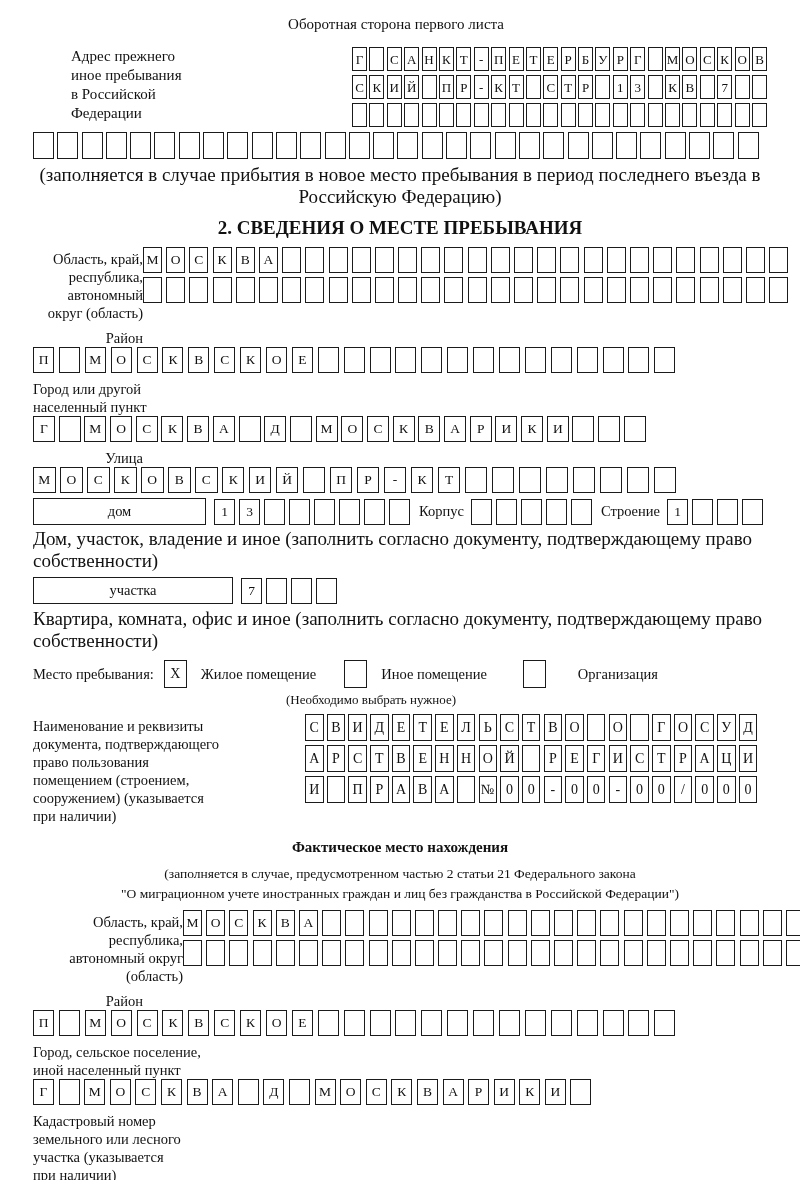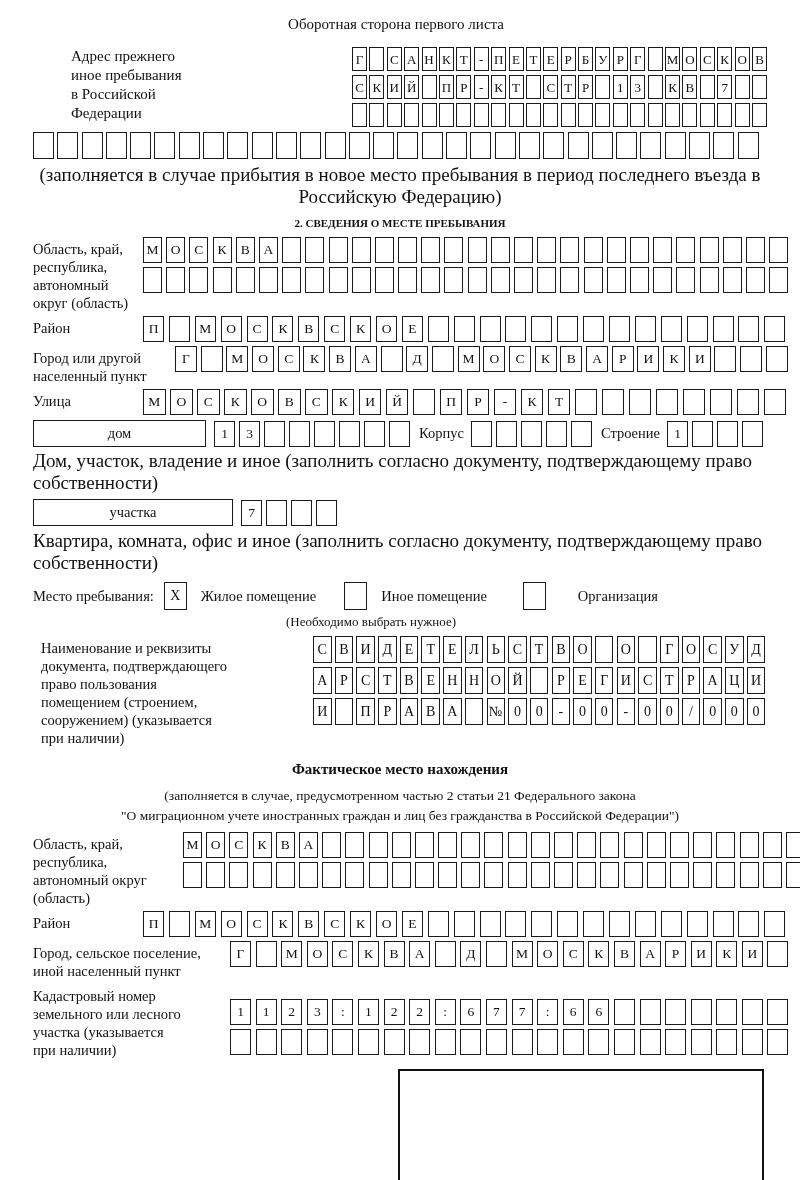--- a/index.html
+++ b/index.html
@@ -29,29 +29,29 @@
   .cr-doc{--cw:18.5px;--ch:27px;--cg:3.2px;--cb:1.9px;--cf:14px;}
   .cr-f22{--cw:21px;--ch:26px;--cg:4.6px;}
   .cr-house{--cw:21px;--ch:26px;--cg:4px;}
   .cr-gaprows > .cellrow{margin-bottom:4px;}
 
   .addr-block{display:flex;margin-top:14px;}
   .addr-label{flex:none;width:319px;padding-left:38px;box-sizing:border-box;
     font-size:15px;line-height:19px;white-space:pre-line;}
   .fullrow{margin-top:1px;}
   .note{font-size:19px;text-align:center;margin-top:5px;}
-  .sec-title{font-size:11px;font-weight:bold;text-align:center;margin:9px 0 8px 0;}
+  .sec-title{font-size:19px;font-weight:bold;text-align:center;margin:9px 0 8px 0;}
 
   .frow{display:flex;align-items:flex-start;}
   .flabel{flex:none;font-size:14.5px;line-height:18px;white-space:pre-line;padding-top:3px;}
-  .w110{width:110px;}
+  .w110{width:110px;text-align:right;}
   .w142{width:142px;}
   .w197{width:197px;}
-  .w272{width:272px;margin-left:8px;}
-  .mt4{margin-top:4px;}
+  .w272{width:272px;}
+  .mt4{margin-top:4px;flex-direction:column;}
 
   .house-row{display:flex;align-items:center;margin-top:5px;}
   .wide-box{box-sizing:border-box;border:1.6px solid #1b1b1b;height:27px;
     display:flex;align-items:center;justify-content:center;font-size:14.5px;}
   .box-dom{width:176px;margin-right:8px;}
   .box-kv{width:200px;margin-right:8px;}
   .inline-lbl{font-size:14.5px;margin:0 7px 0 5px;}
 
   .stay-row{display:flex;align-items:center;margin-top:8px;font-size:14.5px;}
   .checkbox{flex:none;box-sizing:border-box;width:23px;height:28px;border:1.7px solid #1b1b1b;

